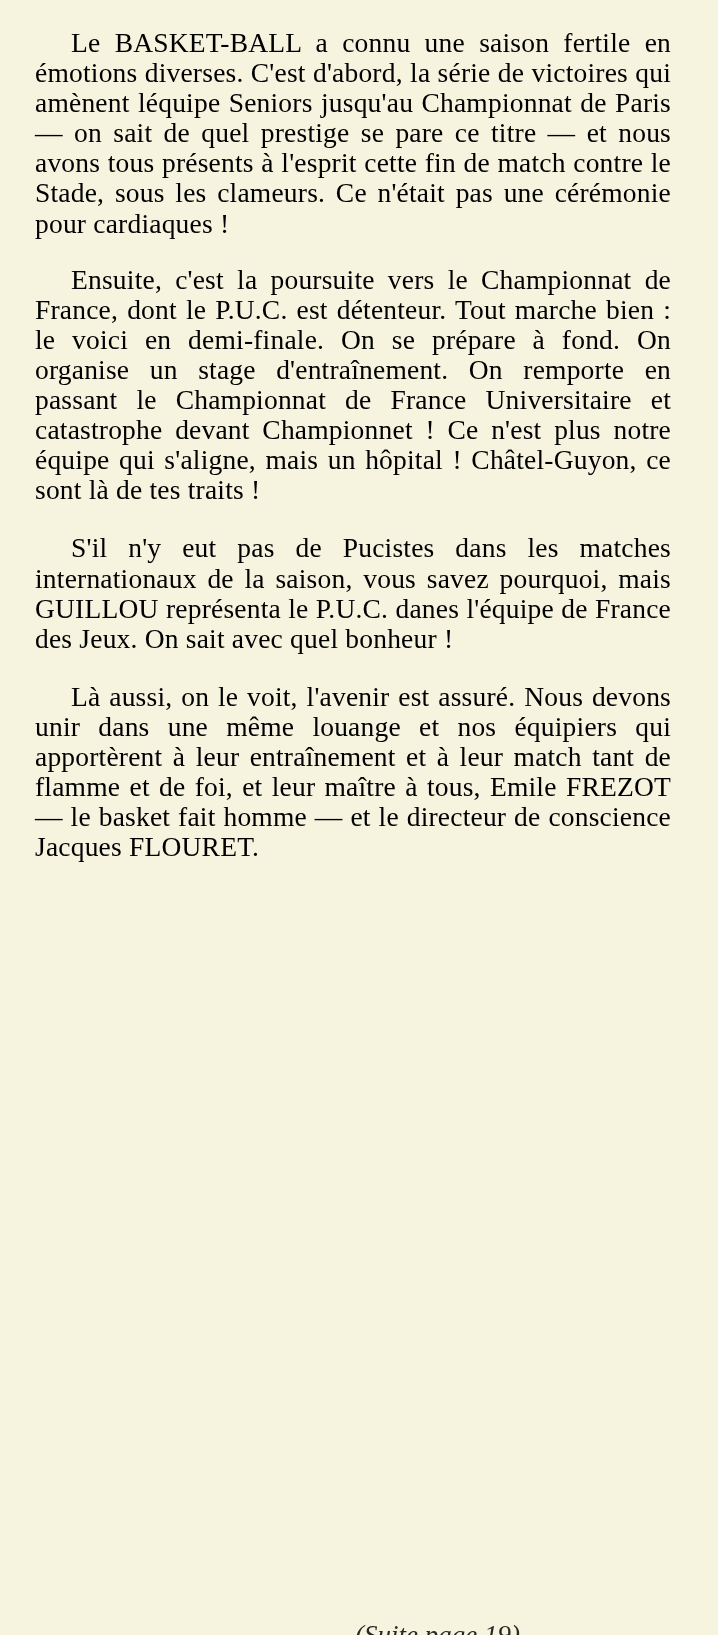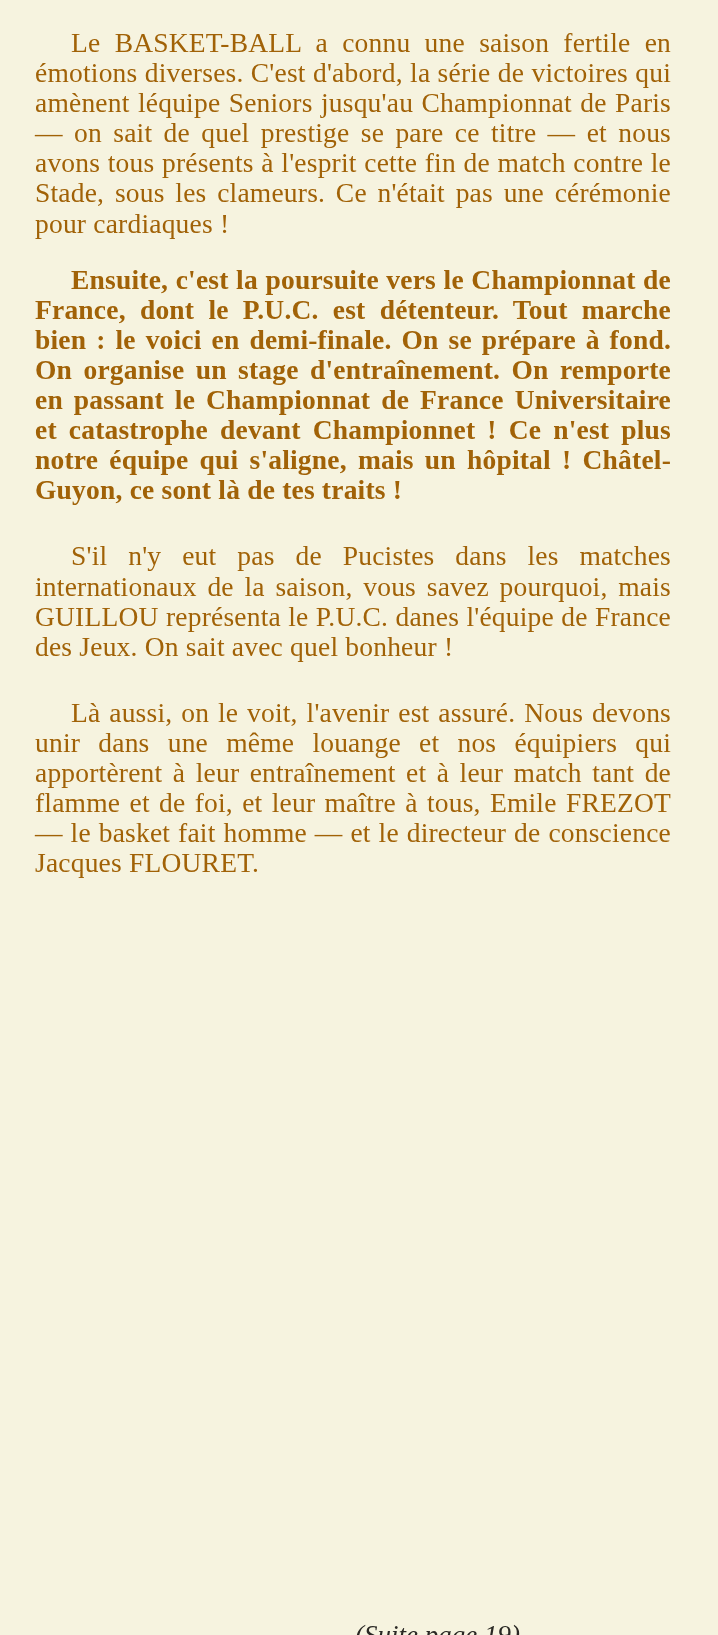--- a/index.html
+++ b/index.html
@@ -14,39 +14,38 @@
     position: relative;
   }
   .page {
     position: absolute;
     left: 35px;
     top: 28px;
     width: 636px;
     font-family: "Liberation Serif", "DejaVu Serif", serif;
     font-size: 27.5px;
     line-height: 30.1px;
-    color: #a16207;
+    color: #000000;
     letter-spacing: 0.2px;
   }
   .para {
     margin: 0;
     text-align: justify;
     text-align-last: left;
     text-indent: 36px;
     hyphens: manual;
   }
   .para + .para {
     margin-top: 18px;
   }
   .para.gap-lg {
     margin-top: 26px;
-    font-weight: bold;
   }
   .para.gap-xl {
-    margin-top: 36px;
+    margin-top: 28px;
   }
   .continuation {
     position: absolute;
     left: 355px;
     top: 1620px;
     font-family: "Liberation Serif", "DejaVu Serif", serif;
     font-style: italic;
     font-size: 27px;
     line-height: 30px;
     color: #2a2824;

